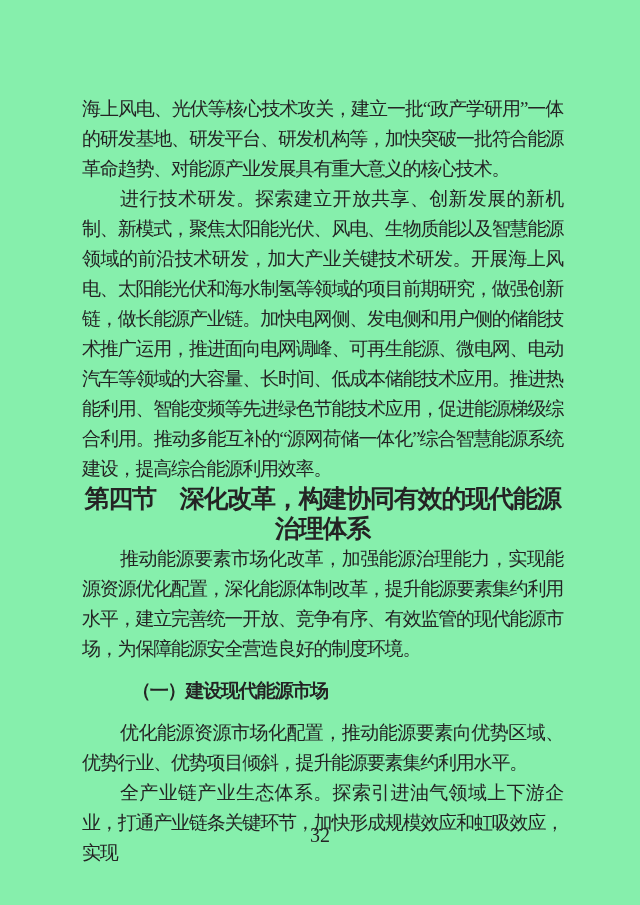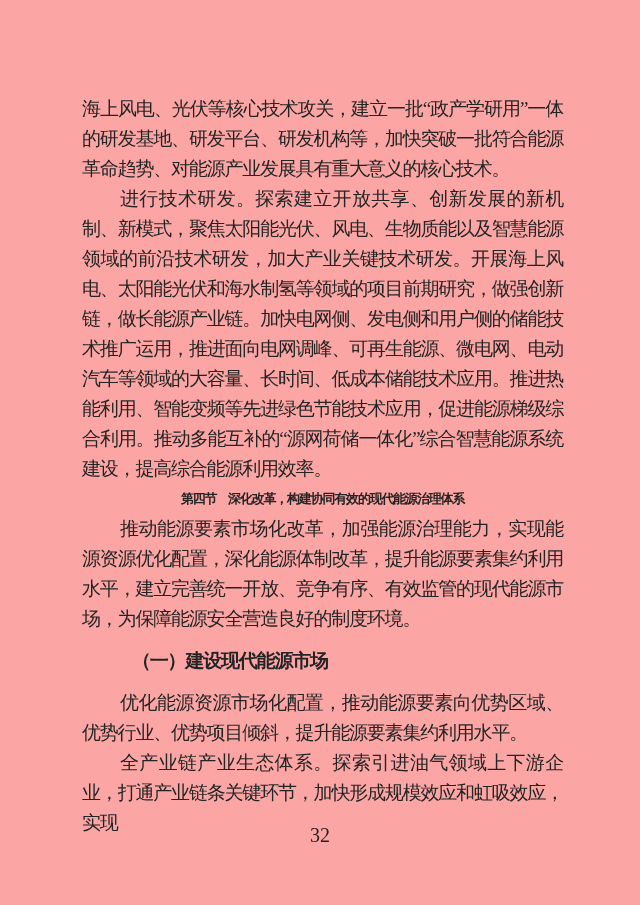--- a/index.html
+++ b/index.html
@@ -4,21 +4,21 @@
 <style>
   html, body {
     margin: 0;
     padding: 0;
     background: #ffffff;
   }
   .page {
     position: relative;
     width: 640px;
     height: 905px;
-    background: #fca5a5;
+    background: #86efac;
     overflow: hidden;
     font-family: "Liberation Serif", "DejaVu Serif", serif;
     color: #242424;
   }
   .text-block {
     position: absolute;
     left: 82px;
     top: 94px;
     width: 481px;
     font-size: 19px;
@@ -32,21 +32,21 @@
     text-indent: 2em;
   }
   .para.continuation {
     text-indent: 0;
   }
   .lead {
     font-weight: normal;
   }
   .section-heading {
     margin: 0;
-    font-size: 13px;
+    font-size: 25px;
     line-height: 30px;
     font-weight: bold;
     text-align: center;
     text-indent: 0;
     letter-spacing: -1.2px;
   }
   .subheading {
     margin: 12px;
     font-weight: bold;
     text-indent: 2em;

